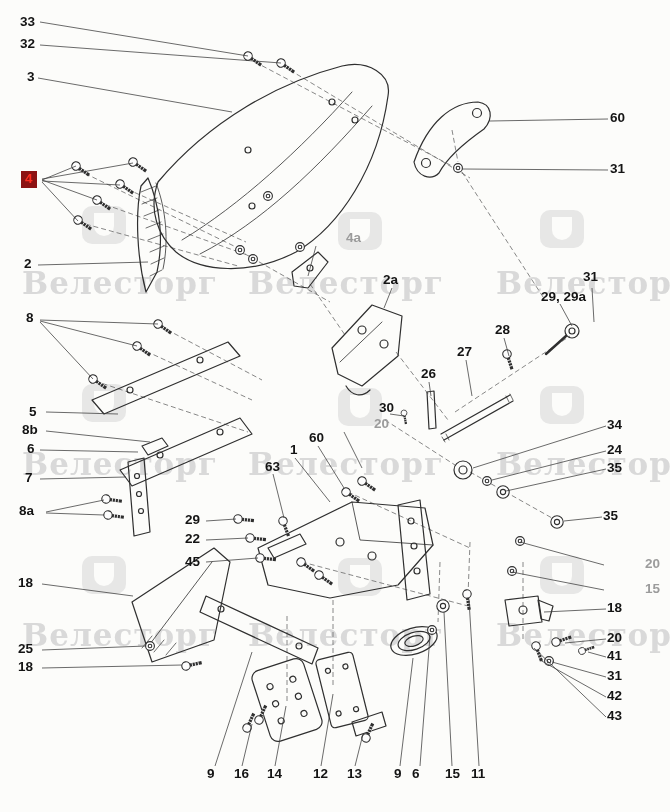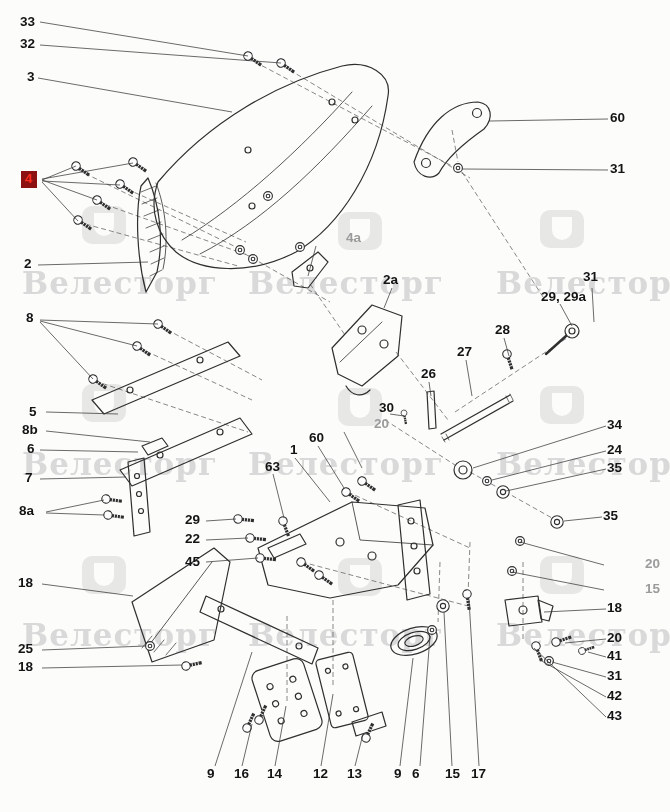--- a/index.html
+++ b/index.html
@@ -374,16 +374,16 @@
     <div class="lbl" style="left:185px;top:532px">22</div>
     <div class="lbl" style="left:185px;top:555px">45</div>
     <div class="lbl" style="left:207px;top:767px">9</div>
     <div class="lbl" style="left:234px;top:767px">16</div>
     <div class="lbl" style="left:267px;top:767px">14</div>
     <div class="lbl" style="left:313px;top:767px">12</div>
     <div class="lbl" style="left:347px;top:767px">13</div>
     <div class="lbl" style="left:394px;top:767px">9</div>
     <div class="lbl" style="left:412px;top:767px">6</div>
     <div class="lbl" style="left:445px;top:767px">15</div>
-    <div class="lbl" style="left:471px;top:767px">17</div>
+    <div class="lbl" style="left:471px;top:767px">11</div>
   </div>
 
 </div>
 
 </body></html>

